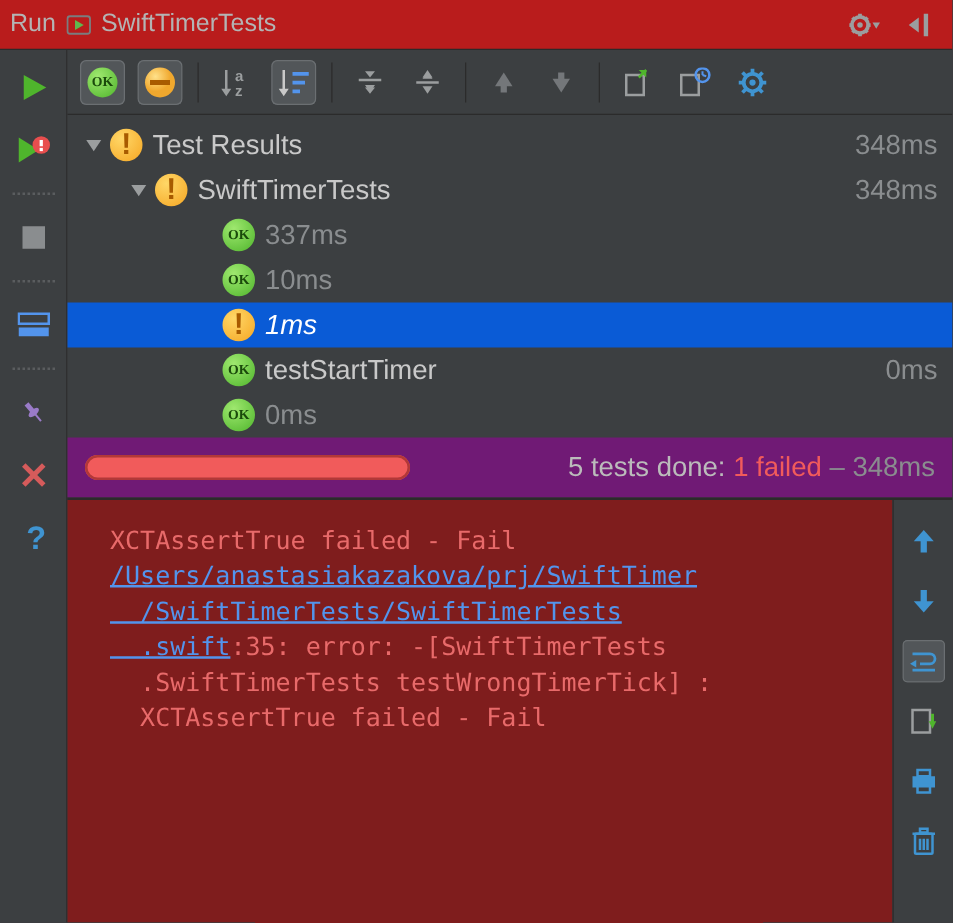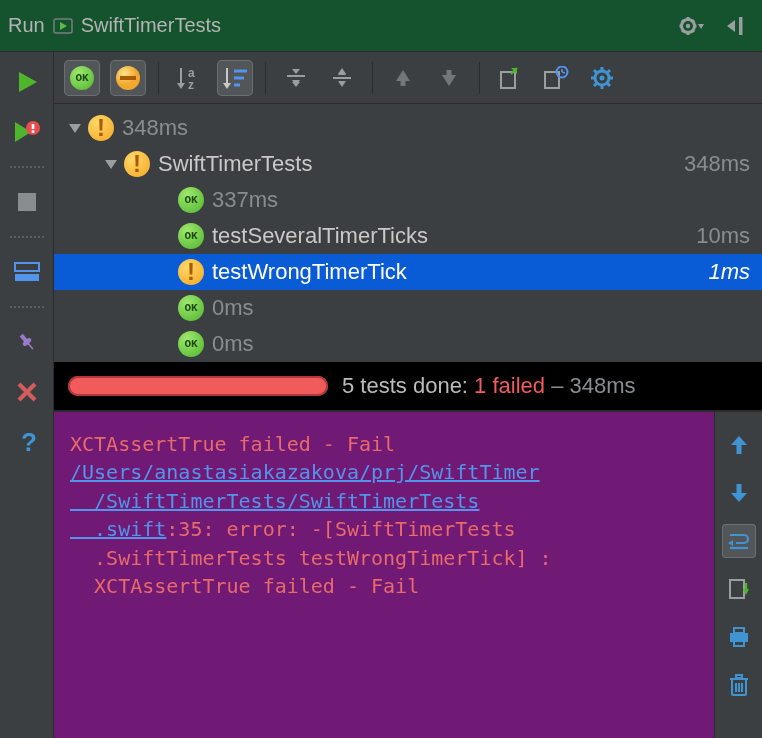--- a/index.html
+++ b/index.html
@@ -6,22 +6,22 @@
 html, body { width: 762px; height: 738px; overflow: hidden; }
 body {
   font-family: -apple-system, "Helvetica Neue", Arial, sans-serif;
   background: #3c3f41;
   color: #bbbbbb;
   font-size: 20px;
 }
 
 
 .titlebar {
-  height: 52px;
-  background: #14532d;
+  height: 40px;
+  background: #b91c1c;
   border-bottom: 1px solid #2b2b2b;
   display: flex;
   align-items: center;
   padding: 0 8px;
   gap: 8px;
 }
 .titlebar .title-label { color: #b4b4b4; font-size: 20px; }
 .titlebar .config-icon {
   width: 20px; height: 20px;
   display: flex; align-items: center; justify-content: center;
@@ -101,38 +101,39 @@
 .status-warn { background: radial-gradient(circle at 35% 30%, #ffd767, #f5a623); color: #a85b00; font-size: 24px; line-height: 1; font-weight: 900; }
 .tree-label { flex: 1; }
 .duration { color: #8a8d8f; font-size: 22px; }
 
 
 .summary {
   height: 48px;
   display: flex; align-items: center;
   padding: 0 14px;
   gap: 14px;
-  background: #000000;
+  background: #701a75;
+  justify-content: space-between;
 }
 .progress {
   width: 260px; height: 20px;
   border-radius: 10px;
   background: #f15b5b;
   box-shadow: inset 0 0 0 2px #b23838;
 }
 .summary-text { font-size: 22px; }
 .summary-text .failed { color: #f15b5b; }
 .summary-text .dash, .summary-text .time { color: #8a8d8f; }
 
 
 .console-wrap { flex: 1; display: flex; border-top: 2px solid #2b2b2b; }
 .console {
   flex: 1;
-  background: #701a75;
-  padding: 18px 16px;
+  background: #7f1d1d;
+  padding: 18px 34px;
   font-family: Menlo, Consolas, monospace;
   font-size: 20px;
   line-height: 1.42;
   white-space: pre;
   overflow: hidden;
 }
 .c-red { color: #e86a6a; }
 .c-blue { color: #5394ec; }
 .c-under { text-decoration: underline; }
 
@@ -141,21 +142,21 @@
   background: #3c3f41;
   border-left: 1px solid #2b2b2b;
   display: flex; flex-direction: column; align-items: center;
   padding-top: 16px;
   gap: 14px;
 }
 .cg-btn { width: 34px; height: 34px; display: flex; align-items: center; justify-content: center; cursor: pointer; border-radius: 4px; }
 .cg-btn.active { background: #525659; box-shadow: inset 0 0 0 1px #6b6f72; }
 
 svg { display: block; }
-.ok-badge-text { font-family: Liberation Mono, monospace; font-weight:700; font-size:11px; }
+.ok-badge-text { font-family: Liberation Serif, serif; font-weight:700; font-size:11px; }
 </style>
 </head>
 <body>
 
 <div class="titlebar">
   <span class="title-label">Run</span>
   <span class="config-icon">
     <svg width="20" height="20" viewBox="0 0 20 20">
         <rect x="1" y="3" width="18" height="14" rx="2" fill="none" stroke="#7a7d7f" stroke-width="1.5"></rect>
         <polygon points="7,6 7,14 14,10" fill="#5fb84e"></polygon>
@@ -346,20 +347,21 @@
 
     <div class="tree">
       <div class="tree-row">
         <span class="indent" style="width:12px"></span>
         <span class="disclosure">
             <svg width="14" height="14">
               <polygon points="1,3 13,3 7,12" fill="#9b9e9f"></polygon>
             </svg>
           </span>
         <span class="status-badge status-warn">!</span>
+        <span class="tree-label">Test Results</span>
         <span class="duration">348ms</span>
       </div>
       <div class="tree-row">
         <span class="indent" style="width:48px"></span>
         <span class="disclosure">
             <svg width="14" height="14">
               <polygon points="1,3 13,3 7,12" fill="#9b9e9f"></polygon>
             </svg>
           </span>
         <span class="status-badge status-warn">!</span>
@@ -372,34 +374,33 @@
         <span class="status-badge status-ok">
             <span class="ok-badge-text">OK</span>
           </span>
         <span class="duration">337ms</span>
       </div>
       <div class="tree-row">
         <span class="indent" style="width:124px"></span>
         <span class="status-badge status-ok">
             <span class="ok-badge-text">OK</span>
           </span>
-        <span class="tree-label">testSeveralTimerTicks</span>
         <span class="duration">10ms</span>
       </div>
       <div class="tree-row selected">
         <span class="indent" style="width:124px"></span>
         <span class="status-badge status-warn">!</span>
-        <span class="tree-label">testWrongTimerTick</span>
         <span class="duration">1ms</span>
       </div>
       <div class="tree-row">
         <span class="indent" style="width:124px"></span>
         <span class="status-badge status-ok">
             <span class="ok-badge-text">OK</span>
           </span>
+        <span class="tree-label">testStartTimer</span>
         <span class="duration">0ms</span>
       </div>
       <div class="tree-row">
         <span class="indent" style="width:124px"></span>
         <span class="status-badge status-ok">
             <span class="ok-badge-text">OK</span>
           </span>
         <span class="duration">0ms</span>
       </div>
     </div>

